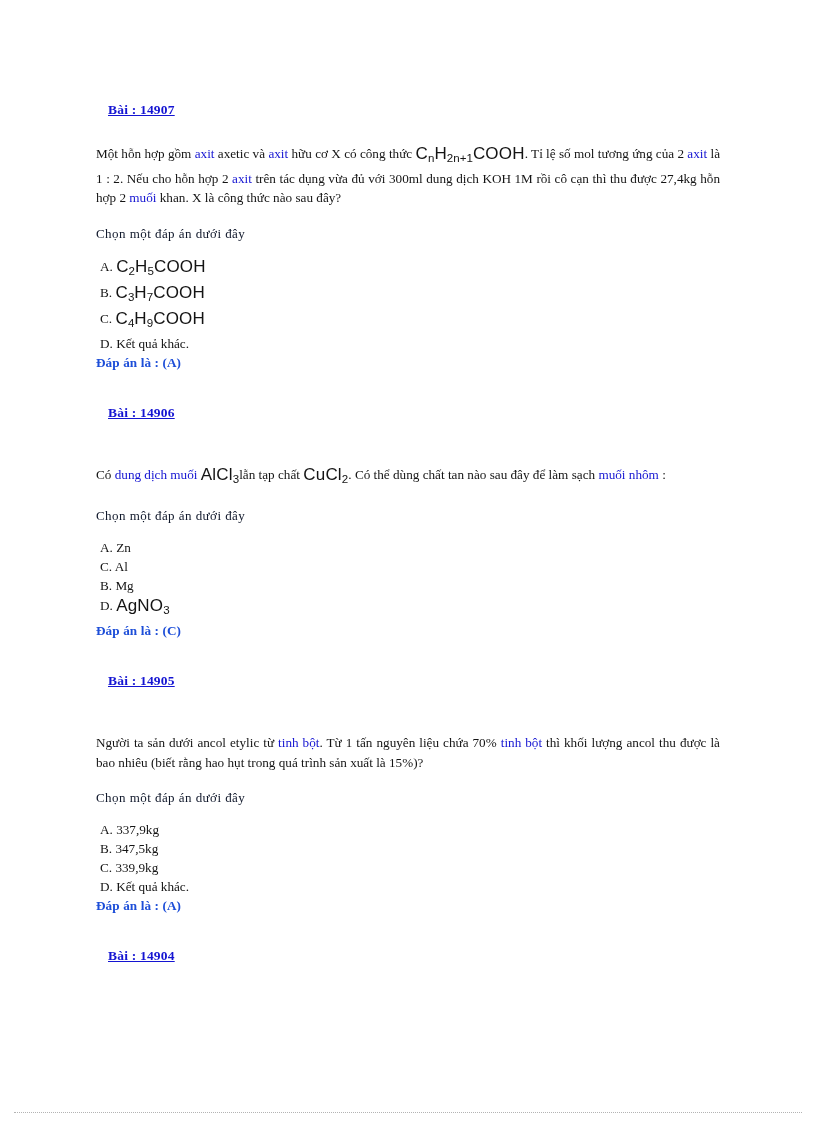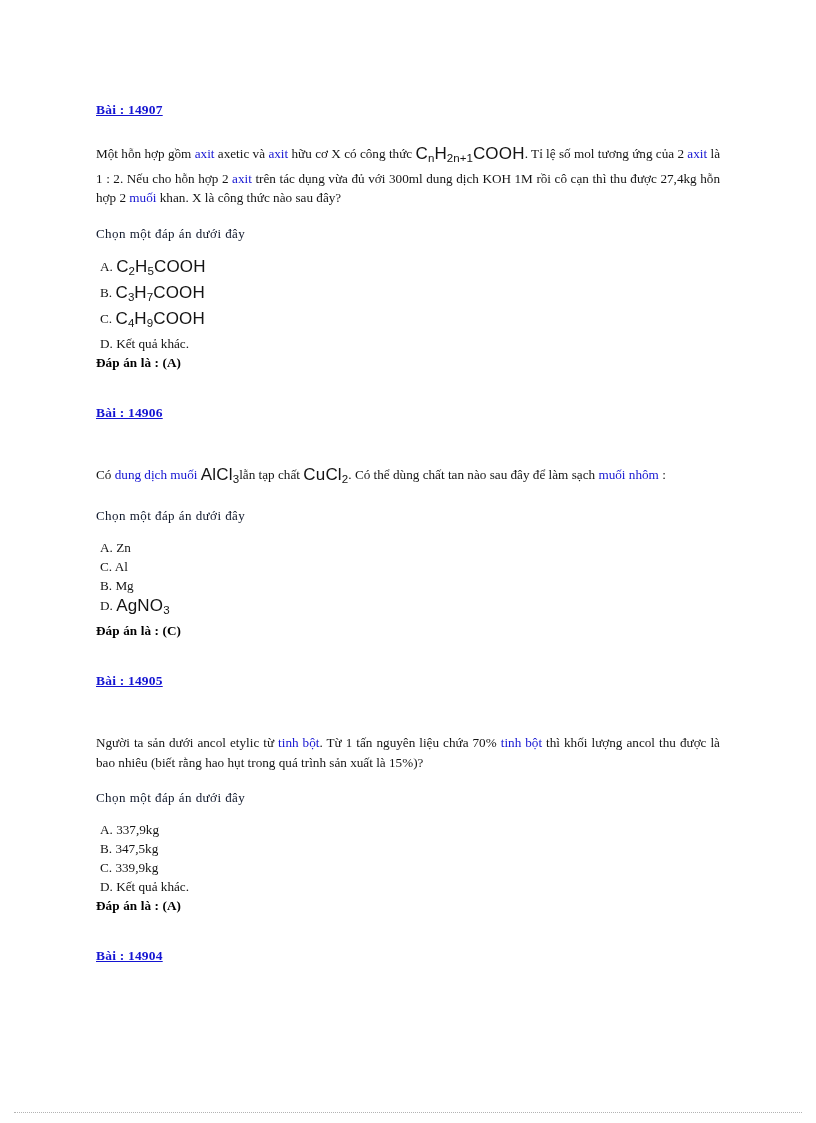--- a/index.html
+++ b/index.html
@@ -25,21 +25,21 @@
   
   .qlink {
     font-size: 13.5px;
     font-weight: bold;
     color: #1414d2;
     text-decoration: underline;
     letter-spacing: 0.2px;
     display: inline-block;
     cursor: pointer;
   }
-  .qlink-row { margin: 0 0 26px 0; }
+  .qlink-row { margin: 0 0 26px 12px; }
 
   
   .qbody {
     font-size: 13.2px;
     color: #141414;
     line-height: 19.5px;
     text-align: justify;
     margin: 0 0 6px 0;
   }
   .ilink {
@@ -77,21 +77,21 @@
     color: #141414;
     line-height: 19px;
     white-space: nowrap;
   }
   .opt .lbl { display: inline-block; }
   .opt-math { line-height: 21px; }
 
   .answer {
     font-size: 13.2px;
     font-weight: bold;
-    color: #000000;
+    color: #1d4ed8;
     margin-top: 2px;
     letter-spacing: 0.1px;
   }
 
   .qblock { margin-bottom: 10px; }
 
   
   .footer-rule {
     position: absolute;
     left: 14px;

